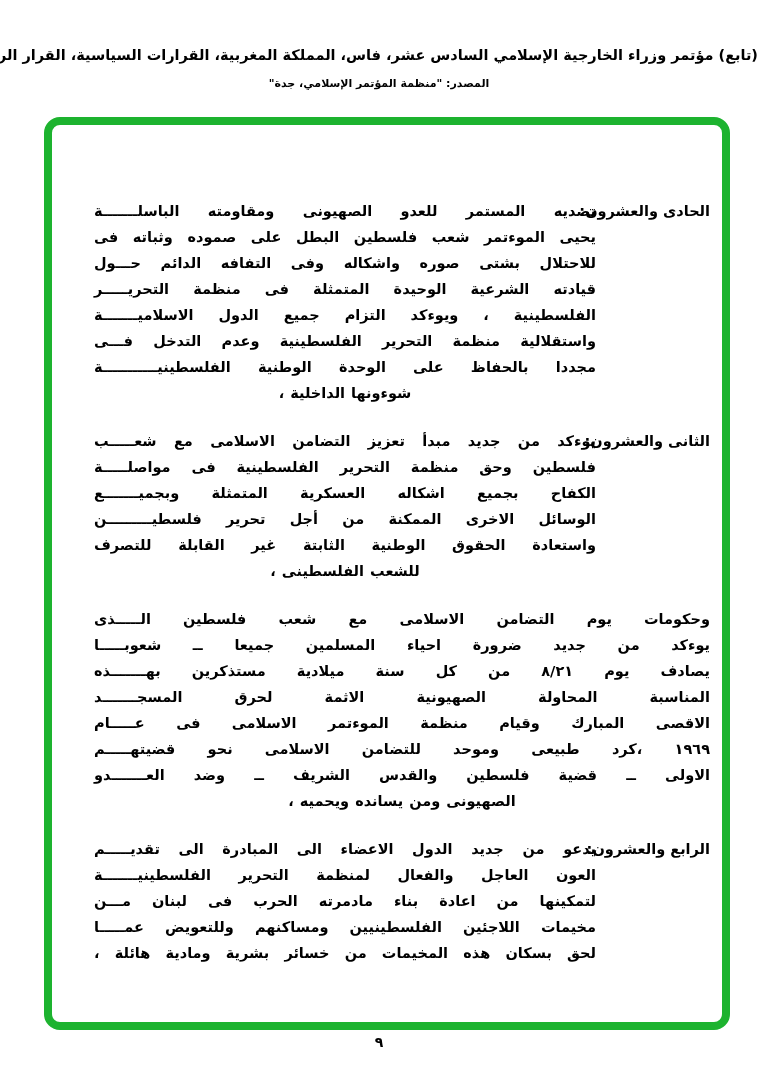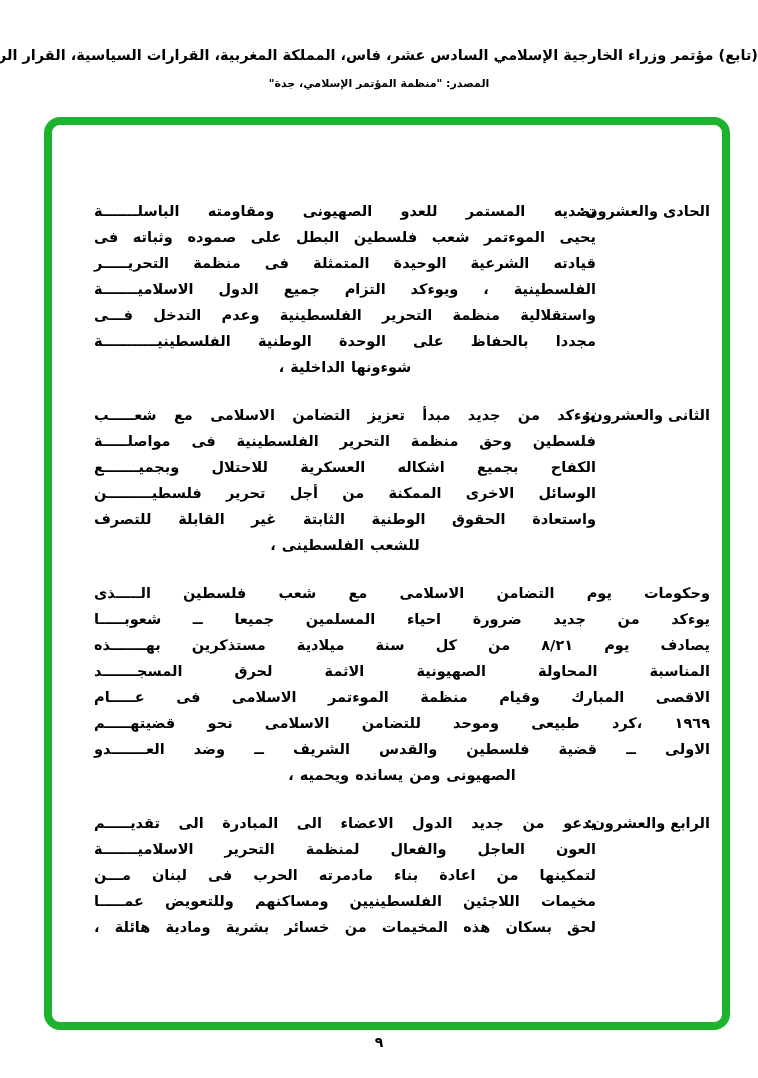--- a/index.html
+++ b/index.html
@@ -62,34 +62,35 @@
 <div class="header-line1">(تابع) مؤتمر وزراء الخارجية الإسلامي السادس عشر، فاس، المملكة المغربية، القرارات السياسية، القرار الرقم ١٦/١-س</div>
 <div class="header-line2">المصدر:  "منظمة المؤتمر الإسلامي، جدة"</div>
 
 <div class="frame">
 
   <section class="para">
     <div class="plabel">الحادى والعشرون:</div>
     <div class="pbody">
       <div class="line">تصديه المستمر للعدو الصهيونى ومقاومته الباسلـــــــة</div>
       <div class="line">يحيى الموءتمر شعب فلسطين البطل على صموده وثباته فى</div>
+      <div class="line">للاحتلال بشتى صوره واشكاله وفى التفافه الدائم حـــول</div>
       <div class="line">قيادته الشرعية الوحيدة المتمثلة فى منظمة التحريـــــر</div>
       <div class="line">الفلسطينية ، ويوءكد التزام جميع الدول الاسلاميـــــــة</div>
       <div class="line">واستقلالية منظمة التحرير الفلسطينية وعدم التدخل فـــى</div>
       <div class="line">مجددا بالحفاظ على الوحدة الوطنية الفلسطينيـــــــــــة</div>
       <div class="line short">شوءونها الداخلية ،</div>
     </div>
   </section>
 
   <section class="para">
     <div class="plabel">الثانى والعشرون:</div>
     <div class="pbody">
       <div class="line">يوءكد من جديد مبدأ تعزيز التضامن الاسلامى مع شعـــــب</div>
       <div class="line">فلسطين وحق منظمة التحرير الفلسطينية فى مواصلـــــة</div>
-      <div class="line">الكفاح بجميع اشكاله العسكرية للاحتلال وبجميـــــــع</div>
+      <div class="line">الكفاح بجميع اشكاله العسكرية المتمثلة وبجميـــــــع</div>
       <div class="line">الوسائل الاخرى الممكنة من أجل تحرير فلسطيـــــــــن</div>
       <div class="line">واستعادة الحقوق الوطنية الثابتة غير القابلة للتصرف</div>
       <div class="line short">للشعب الفلسطينى ،</div>
     </div>
   </section>
 
   <section class="para">
     <div class="pbody">
       <div class="line">وحكومات يوم التضامن الاسلامى مع شعب فلسطين الـــــذى</div>
       <div class="line">يوءكد من جديد ضرورة احياء المسلمين جميعا ــ شعوبـــــا</div>
@@ -99,21 +100,21 @@
       <div class="line">١٩٦٩ ،كرد طبيعى وموحد للتضامن الاسلامى نحو قضيتهـــــم</div>
       <div class="line">الاولى ــ قضية فلسطين والقدس الشريف ــ وضد العـــــــدو</div>
       <div class="line short">الصهيونى ومن يسانده ويحميه ،</div>
     </div>
   </section>
 
   <section class="para">
     <div class="plabel">الرابع والعشرون:</div>
     <div class="pbody">
       <div class="line">يدعو من جديد الدول الاعضاء الى المبادرة الى تقديـــــم</div>
-      <div class="line">العون العاجل والفعال لمنظمة التحرير الاسلاميـــــــة</div>
+      <div class="line">العون العاجل والفعال لمنظمة التحرير الفلسطينيـــــــة</div>
       <div class="line">لتمكينها من اعادة بناء مادمرته الحرب فى لبنان مـــن</div>
       <div class="line">مخيمات اللاجئين الفلسطينيين ومساكنهم وللتعويض عمـــــا</div>
       <div class="line">لحق بسكان هذه المخيمات من خسائر بشرية ومادية هائلة ،</div>
     </div>
   </section>
 
 </div>
 
 <div class="pageno">٩</div>
 

